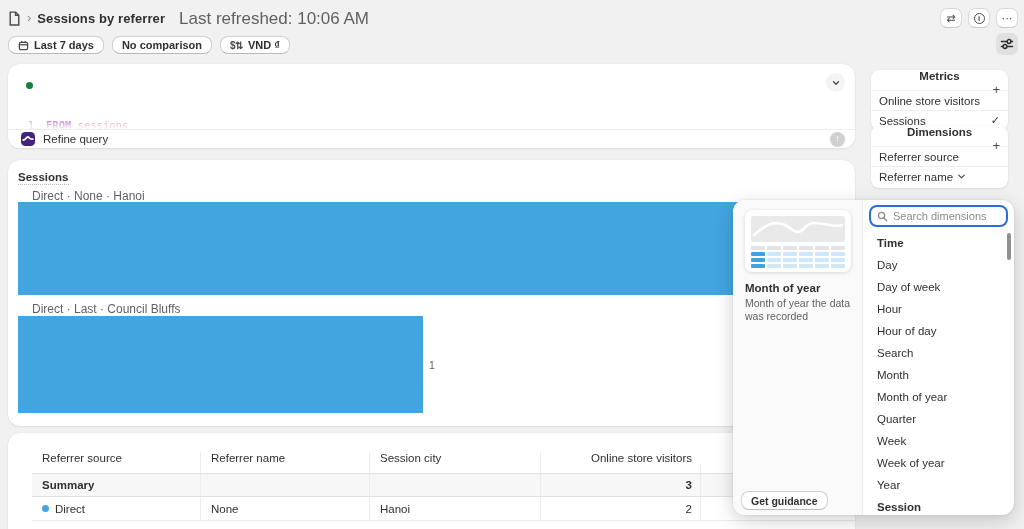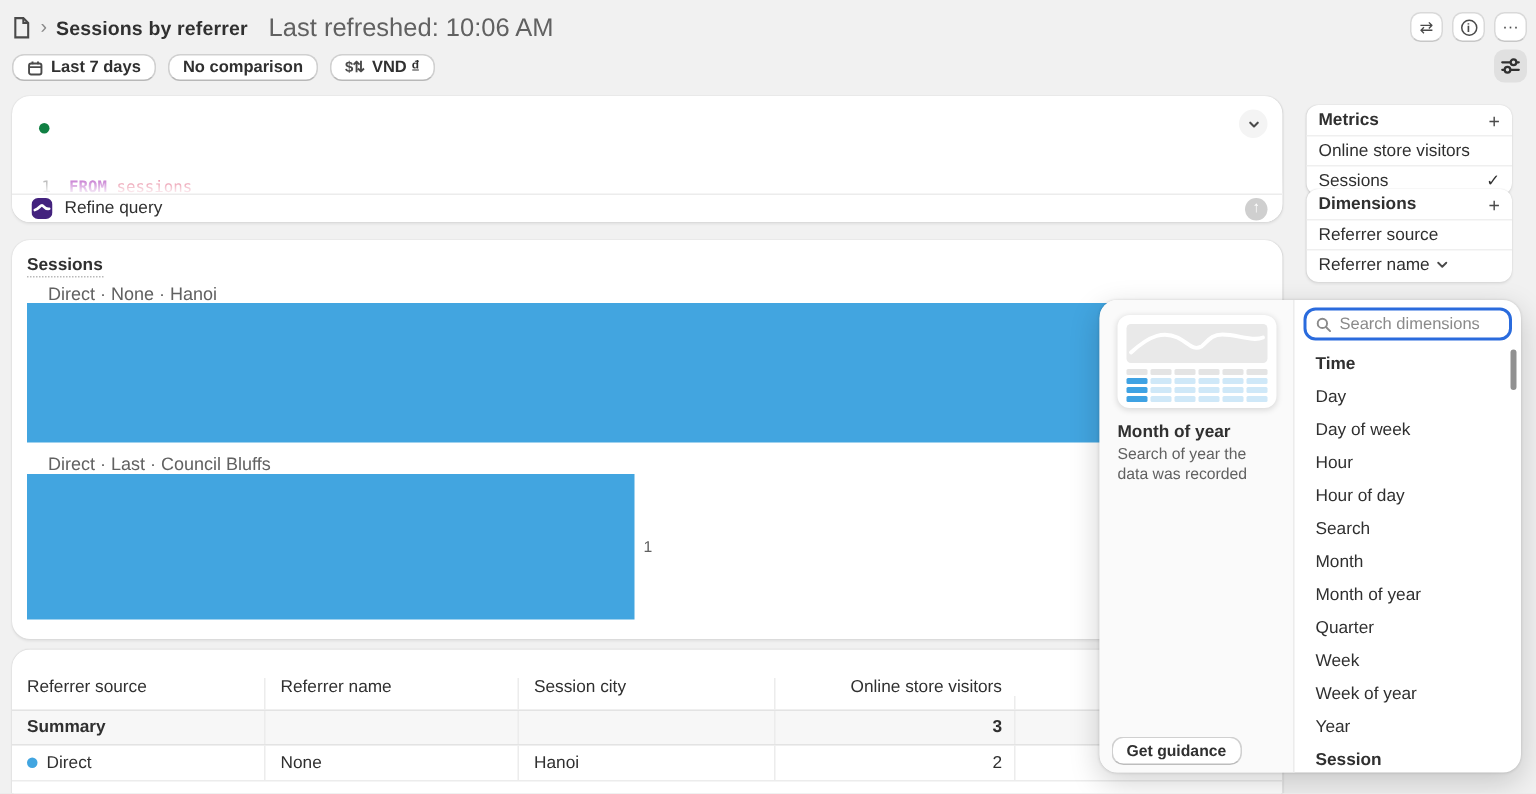--- a/index.html
+++ b/index.html
@@ -2,21 +2,21 @@
 <html><head>
 <meta charset="utf-8">
 <style>
   * { margin:0; padding:0; box-sizing:border-box; }
   html,body { background:#e7e7e7; }
   .stage {
     position:relative; width:1024px; height:529px; overflow:hidden;
     background:#f1f1f1; font-family:"Liberation Sans","DejaVu Sans",sans-serif;
     color:#303030;
   }
-  .card { position:absolute; background:#fff; border-radius:12px; box-shadow:0 1px 2px rgba(0,0,0,.08), 0 0 1px rgba(0,0,0,.12); }
+  .card { position:absolute; background:#fff; border-radius:12px; box-shadow:0 1px 2px rgba(0,0,0,.08), 0 0 1px rgba(0,0,0,.12);padding-left:24px; }
 
   
   .hdr { position:absolute; left:8px; top:8px; display:flex; align-items:center; gap:6px; height:20px; }
   .hdr .crumb-sep { color:#8a8a8a; font-size:13px; margin-top:-2px; }
   .hdr .title { font-size:13px; font-weight:700; letter-spacing:.1px; }
   .hdr .refreshed { font-size:17px; color:#616161; margin-left:8px; margin-top:1px; }
   .hdr-actions { position:absolute; right:6px; top:8px; display:flex; gap:6px; }
   .icon-btn { width:22px; height:20px; background:#fff; border:1px solid #d9d9d9; border-bottom-color:#c7c7c7;
     border-radius:7px; display:flex; align-items:center; justify-content:center; font-size:11px; color:#4a4a4a; cursor:pointer; }
   .icircle { width:11px; height:11px; border:1.3px solid #4a4a4a; border-radius:50%; font-size:8px; line-height:9px;
@@ -66,21 +66,21 @@
   .thead { height:40px; align-items:flex-end; }
   .thead > div { padding-bottom:9px; color:#303030; }
   .trow.summary { height:24px; background:#f7f7f7; border-top:1px solid #e3e3e3; border-bottom:1px solid #e3e3e3; font-weight:700; }
   .trow.data { height:24px; border-bottom:1px solid #ececec; }
   .src-dot { width:7px; height:7px; border-radius:50%; margin-right:6px; flex:none; }
 
   
   .side-card { position:absolute; left:871px; width:137px; background:#fff; border-radius:8px;
     box-shadow:0 1px 2px rgba(0,0,0,.08), 0 0 1px rgba(0,0,0,.12); font-size:11.5px; }
   .side-row { height:20px; display:flex; align-items:center; padding:0 8px; border-top:1px solid #efefef; cursor:pointer; }
-  .side-row:first-child { border-top:none; }
+  .side-row:first-child { border-top:none;flex-direction:column; }
   .side-row.head { font-weight:700; cursor:default; }
   .side-row .plus { margin-left:auto; font-size:13px; color:#4a4a4a; font-weight:400; cursor:pointer; }
   .side-row .check { margin-left:auto; font-size:11px; color:#303030; }
   .side-row .chev { margin-left:4px; display:flex; }
 
   
   .popup { position:absolute; left:733px; top:200px; width:281px; height:315px; background:#fff; border-radius:12px;
     box-shadow:0 6px 20px rgba(0,0,0,.18), 0 0 2px rgba(0,0,0,.15); display:flex; overflow:hidden; z-index:10; }
   .preview-pane { width:130px; background:#fafafa; border-right:1px solid #ececec; position:relative; }
   .thumb { position:absolute; left:12px; top:10px; width:106px; height:62px; background:#fff; border-radius:8px;
@@ -294,21 +294,21 @@
               <span class="cell" style="background:#3fa2e3"></span>
               <span class="cell" style="background:#cfe8f8"></span>
               <span class="cell" style="background:#cfe8f8"></span>
               <span class="cell" style="background:#cfe8f8"></span>
               <span class="cell" style="background:#cfe8f8"></span>
               <span class="cell" style="background:#cfe8f8"></span>
             </div>
         </div>
       </div>
       <div class="preview-title">Month of year</div>
-      <div class="preview-desc">Search of year the data was recorded</div>
+      <div class="preview-desc">Month of year the data was recorded</div>
       <button class="guidance-btn">Get guidance</button>
     </div>
     <div class="list-pane">
       <div class="search-box">
         <span style="display:flex">
           <svg width="11" height="11" viewBox="0 0 12 12">
               <circle cx="5" cy="5" r="3.4" fill="none" stroke="#8a8a8a" stroke-width="1.4"></circle>
               <line x1="7.6" y1="7.6" x2="10.6" y2="10.6" stroke="#8a8a8a" stroke-width="1.4" stroke-linecap="round"></line>
             </svg>
         </span>

